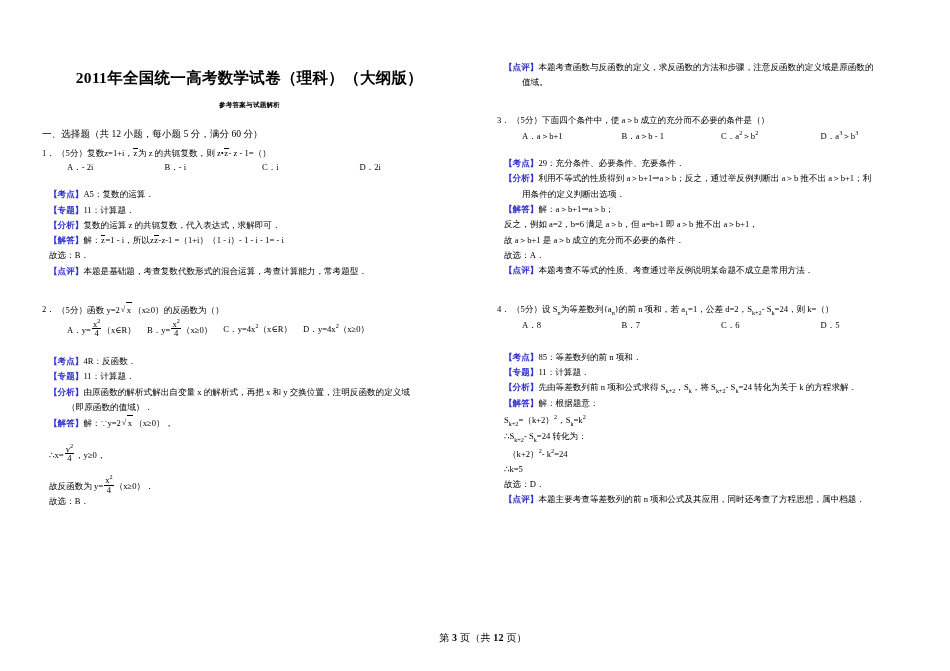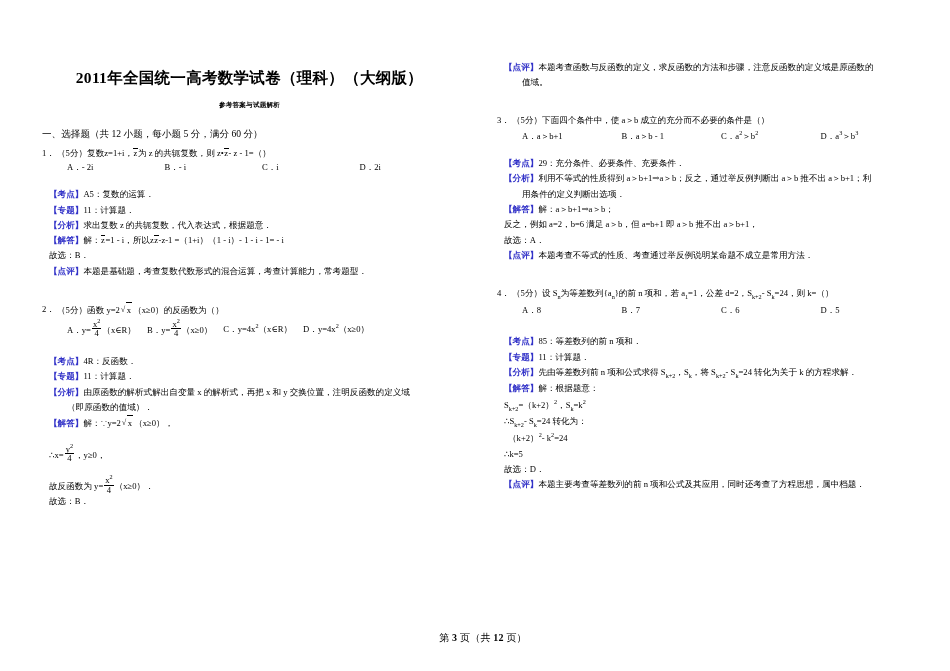--- a/index.html
+++ b/index.html
@@ -179,21 +179,21 @@
         </div>
         <div class="opts spread">
           <span class="opt"><span>A．</span><span>- 2i</span></span>
           <span class="opt"><span>B．</span><span>- i</span></span>
           <span class="opt"><span>C．</span><span>i</span></span>
           <span class="opt"><span>D．</span><span>2i</span></span>
         </div>
         <div class="gap-md"></div>
         <div class="expl"><span class="tag">【考点】</span><span>A5：复数的运算．</span></div>
         <div class="expl"><span class="tag">【专题】</span><span>11：计算题．</span></div>
-        <div class="expl"><span class="tag">【分析】</span><span>求出复数 z 的共轭复数，代入表达式，根据题意．</span></div>
+        <div class="expl"><span class="tag">【分析】</span><span>复数的运算 z 的共轭复数，代入表达式，求解即可．</span></div>
         <div class="expl"><span class="tag">【解答】</span><span>解：</span><span class="ovl">z</span><span>=1 - i，所以</span><span>z<span class="ovl">z</span>-z</span><span>-1 =（1+i）（1 - i）- 1 - i - 1= - i</span></div>
         <div class="plain">故选：B．</div>
         <div class="expl"><span class="tag">【点评】</span><span>本题是基础题，考查复数代数形式的混合运算，考查计算能力，常考题型．</span></div>
       </div>
 
       <div class="gap-xl"></div>
 
       <div class="q">
         <div class="q-line">
           <span class="q-num">2．</span><span>（5分）</span><span>函数 y=2</span><span class="rad"><span class="tick">√</span><span class="bar">x</span></span><span>（x≥0）的反函数为（</span><span>）</span>
@@ -237,20 +237,21 @@
           <span class="opt"><span>B．</span><span>a＞b - 1</span></span>
           <span class="opt"><span>C．</span><span>a</span><sup class="exp">2</sup><span>＞b</span><sup class="exp">2</sup></span>
           <span class="opt"><span>D．</span><span>a</span><sup class="exp">3</sup><span>＞b</span><sup class="exp">3</sup></span>
         </div>
         <div class="gap-md"></div>
         <div class="expl"><span class="tag">【考点】</span><span>29：充分条件、必要条件、充要条件．</span></div>
         <div class="expl"><span class="tag">【分析】</span><span>利用不等式的性质得到 a＞b+1⇒a＞b；反之，通过举反例判断出 a＞b 推不出 a＞b+1；利</span></div>
         <div class="plain" style="padding-left:25px">用条件的定义判断出选项．</div>
         <div class="expl"><span class="tag">【解答】</span><span>解：a＞b+1⇒a＞b；</span></div>
         <div class="plain">反之，例如 a=2，b=6 满足 a＞b，但 a=b+1 即 a＞b 推不出 a＞b+1，</div>
+        <div class="plain">故 a＞b+1 是 a＞b 成立的充分而不必要的条件．</div>
         <div class="plain">故选：A．</div>
         <div class="expl"><span class="tag">【点评】</span><span>本题考查不等式的性质、考查通过举反例说明某命题不成立是常用方法．</span></div>
       </div>
 
       <div class="gap-xl"></div>
 
       <div class="q">
         <div class="q-line">
           <span class="q-num">4．</span><span>（5分）</span><span>设 S</span><sub class="idx">n</sub><span>为等差数列{a</span><sub class="idx">n</sub><span>}的前 n 项和，若 a</span><sub class="idx">1</sub><span>=1，公差 d=2，S</span><sub class="idx">k+2</sub><span>- S</span><sub class="idx">k</sub><span>=24，则 k=（</span><span>）</span>
         </div>

